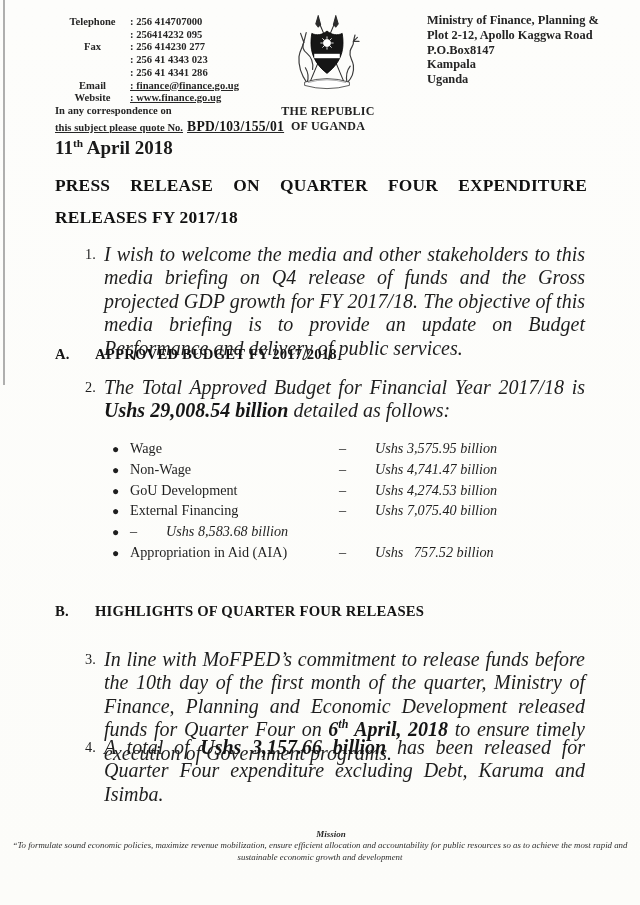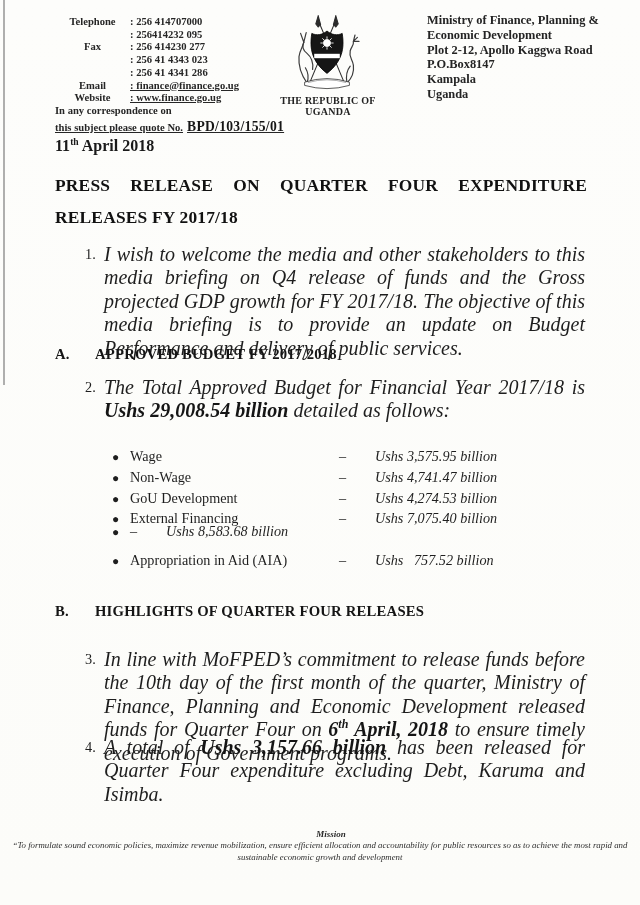--- a/index.html
+++ b/index.html
@@ -15,47 +15,47 @@
   .lh-left { position:absolute; left:55px; top:16px; width:255px; font-size:10.6px; font-weight:bold; color:#262626; }
   .c-row { display:flex; line-height:12.7px; }
   .c-label { width:75px; flex:none;text-align:center; }
   .c-val { white-space:pre; }
   .c-val.u { text-decoration:underline; }
   .corr { line-height:12.7px; }
   .quote-line { line-height:15px; margin-top:1px; display:flex; align-items:baseline;text-decoration:underline; }
   .ref { font-size:13.6px; letter-spacing:.3px; margin-left:4px; color:#161616; }
 
   .emblem { position:absolute; left:286px; top:15px; width:82px; height:80px; }
-  .emblem-cap { position:absolute; left:272px; top:95px; width:112px; text-align:center;
-    font-size:10px; font-weight:bold; letter-spacing:.25px; color:#222; }
+  .emblem-cap { position:absolute; left:272px; top:104px; width:112px; text-align:center;
+    font-size:12px; font-weight:bold; letter-spacing:.25px; color:#222; }
 
   .lh-right { position:absolute; left:427px; top:13px; width:205px;
     font-size:12.4px; font-weight:bold; line-height:14.8px; color:#242424; }
 
   
-  .date { position:absolute; left:55px; top:137px; font-size:16px; font-weight:bold; color:#1a1a1a;text-align:right; }
+  .date { position:absolute; left:55px; top:137px; font-size:19px; font-weight:bold; color:#1a1a1a;text-align:right; }
   sup { font-size:60%; vertical-align:super; line-height:0; }
 
   .title { position:absolute; left:55px; top:170px; width:532px;
     font-size:17.4px; font-weight:bold; color:#111; letter-spacing:.2px; line-height:31.5px; }
   .title .l1 { text-align:justify; text-align-last:justify; }
 
   .num-para { position:absolute; left:85px; width:500px; display:flex; }
   .pnum { width:19px; flex:none; font-size:14.3px; line-height:23.4px; }
   .ptext { flex:1; font-size:20px; line-height:23.4px; text-align:justify;font-style:italic; }
   .ptext b, .pnum b { color:#151515; }
 
   .sec-head { position:absolute; left:55px; width:540px; display:flex;
     font-size:14.7px; font-weight:bold; color:#151515; letter-spacing:.2px; }
   .sec-letter { width:40px; flex:none; }
 
   .budget { position:absolute; left:112px; top:438px; width:462px; font-size:14.2px; }
   .b-row { display:flex; align-items:baseline; height:20.8px; line-height:20.8px; }
   .b-bullet { width:18px; flex:none; font-size:12px; }
-  .b-label { width:209px; flex:none;margin-top:8px; }
+  .b-label { width:209px; flex:none; }
   .b-dash { width:36px; flex:none; }
   .b-val { font-style:italic; white-space:pre; color:#1f1f1f; }
   .b-total .b-label, .b-total .b-val { font-weight:bold; font-style:normal; color:#141414; }
 
   
   .mission-title { position:absolute; left:0; top:829px; width:640px; text-align:center;
     font-size:9px; font-weight:bold; font-style:italic; color:#2a2a2a;margin-left:11px; }
   .mission-text { position:absolute; left:12px; top:840px; width:616px; text-align:center;
     font-size:8.8px; font-style:italic; line-height:11.5px; color:#2d2d2d; }
 </style>
@@ -141,21 +141,20 @@
       <rect x="34" y="48.5" width="32" height="5.5" fill="#ffffff"></rect>
 
       <path d="M22,84 Q50,75 78,84 L78,88 Q50,96 22,88 Z" fill="#ffffff" stroke="#333" stroke-width="1"></path>
       <path d="M26,84.5 q24,-7 48,0" fill="none" stroke="#555" stroke-width="0.6"></path>
     </svg>
   </div>
   <div class="emblem-cap">THE REPUBLIC OF UGANDA</div>
 
   <div class="lh-right">
     <div>Ministry of Finance, Planning &amp;</div>
-    <div>Economic Development</div>
     <div>Plot 2-12, Apollo Kaggwa Road</div>
     <div>P.O.Box8147</div>
     <div>Kampala</div>
     <div>Uganda</div>
   </div>
 
   <div class="date"><span>11</span><sup>th</sup><span> April 2018</span></div>
 
   <div class="title">
     <div class="l1">PRESS RELEASE ON QUARTER FOUR EXPENDITURE</div>

